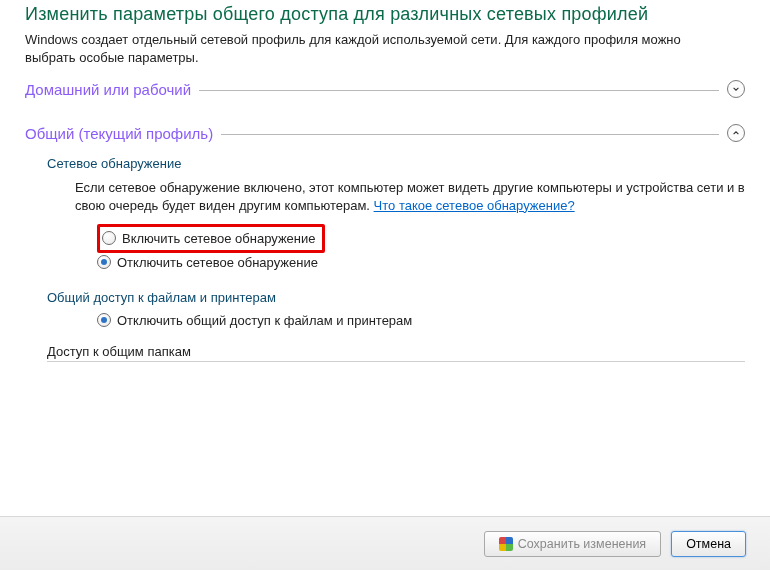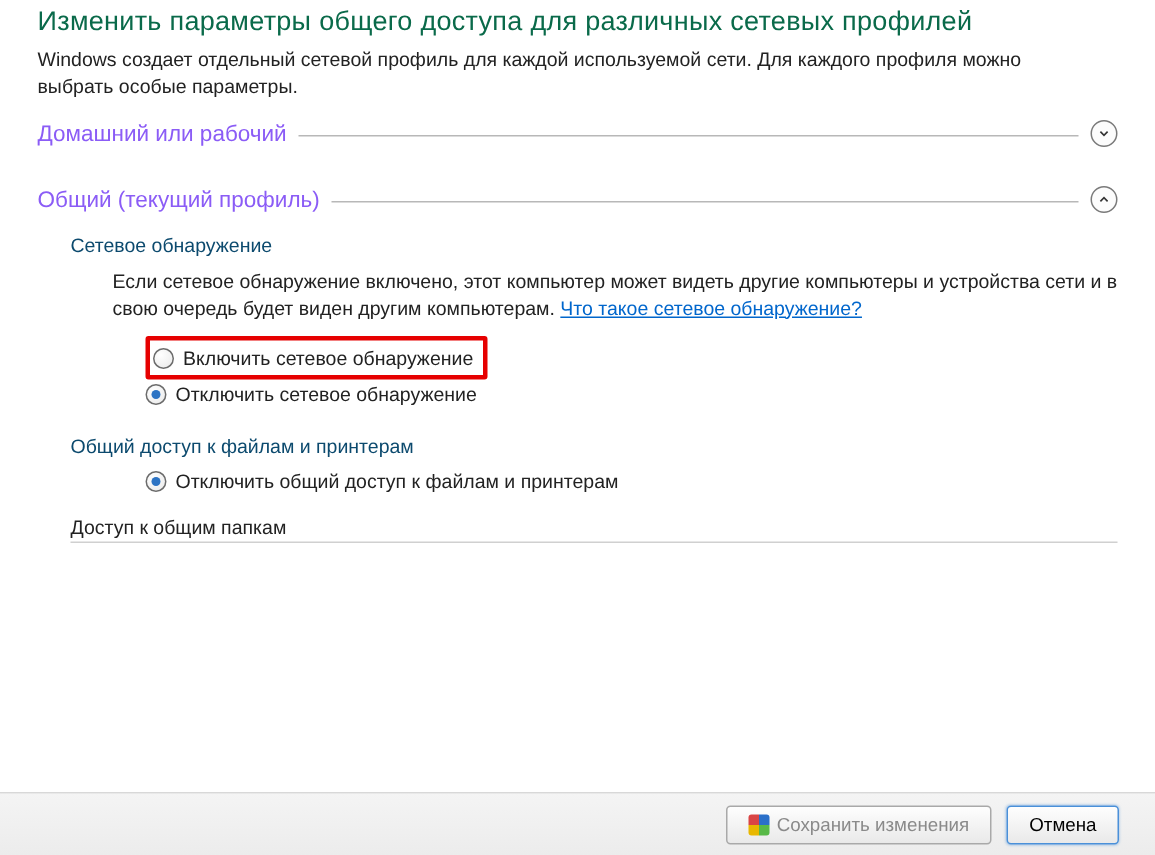--- a/index.html
+++ b/index.html
@@ -93,21 +93,21 @@
     text-decoration: underline;
     cursor: pointer;
     text-align: right;
   }
 
   .radio-group {
     padding-left: 22px;
   }
   .radio-line {
     display: flex;
-    align-items: flex-end;
+    align-items: flex-start;
     gap: 6px;
     margin: 2px 0;
     font-size: 13px;
   }
   .radio-line span.label { }
   .radio {
     width: 14px;
     height: 14px;
     border-radius: 50%;
     border: 1px solid #6b6b6b;
@@ -139,21 +139,21 @@
     border-top: 1px solid #d0d0d0;
     height: 0;
   }
 
   
   .footer {
     position: absolute;
     bottom: 0;
     left: 0;
     right: 0;
-    height: 42px;
+    height: 54px;
     background: linear-gradient(#f4f4f4, #ececec);
     border-top: 1px solid #d8d8d8;
     display: flex;
     align-items: center;
     justify-content: flex-end;
     padding-right: 24px;
     gap: 10px;
   }
   .btn {
     height: 26px;

